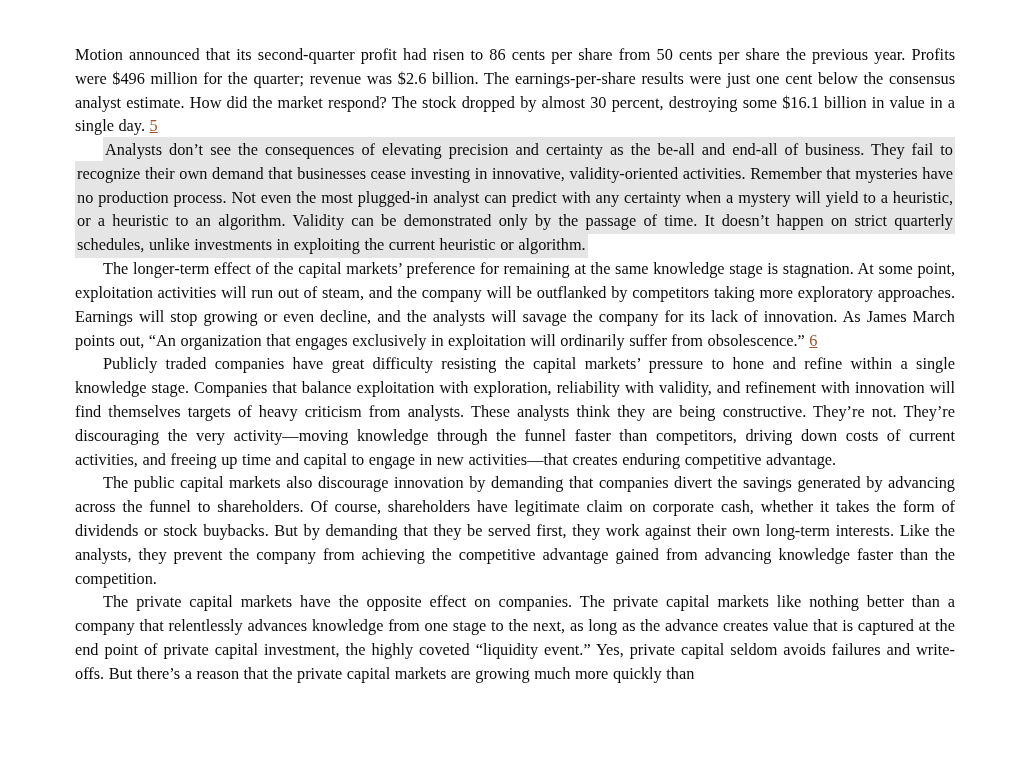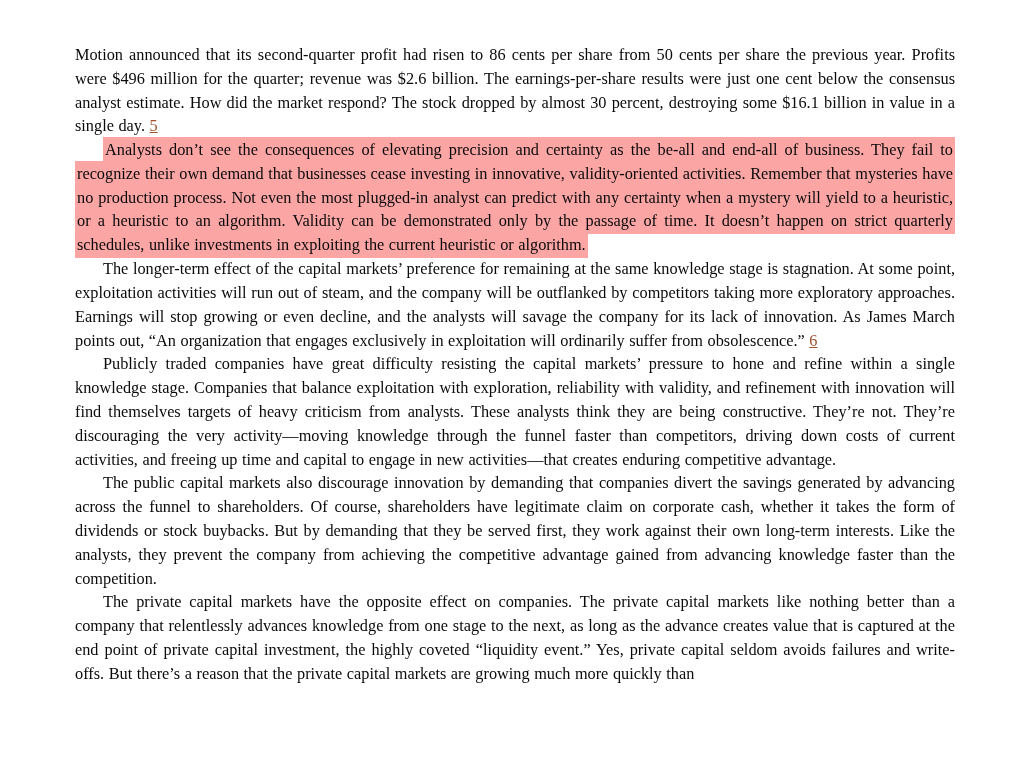--- a/index.html
+++ b/index.html
@@ -26,21 +26,21 @@
     font-size: 16.3px;
     line-height: 23.8px;
     color: #0a0a0a;
     text-align: justify;
     word-spacing: 0.5px;
   }
   .page p.indented {
     text-indent: 28px;
   }
   mark.highlight {
-    background-color: #fca5a5;
+    background-color: #e5e5e5;
     color: inherit;
     padding: 3.2px 2px;
     -webkit-box-decoration-break: clone;
     box-decoration-break: clone;
   }
   a.footnote {
     color: #a0522d;
     text-decoration: underline;
     cursor: pointer;
   }

